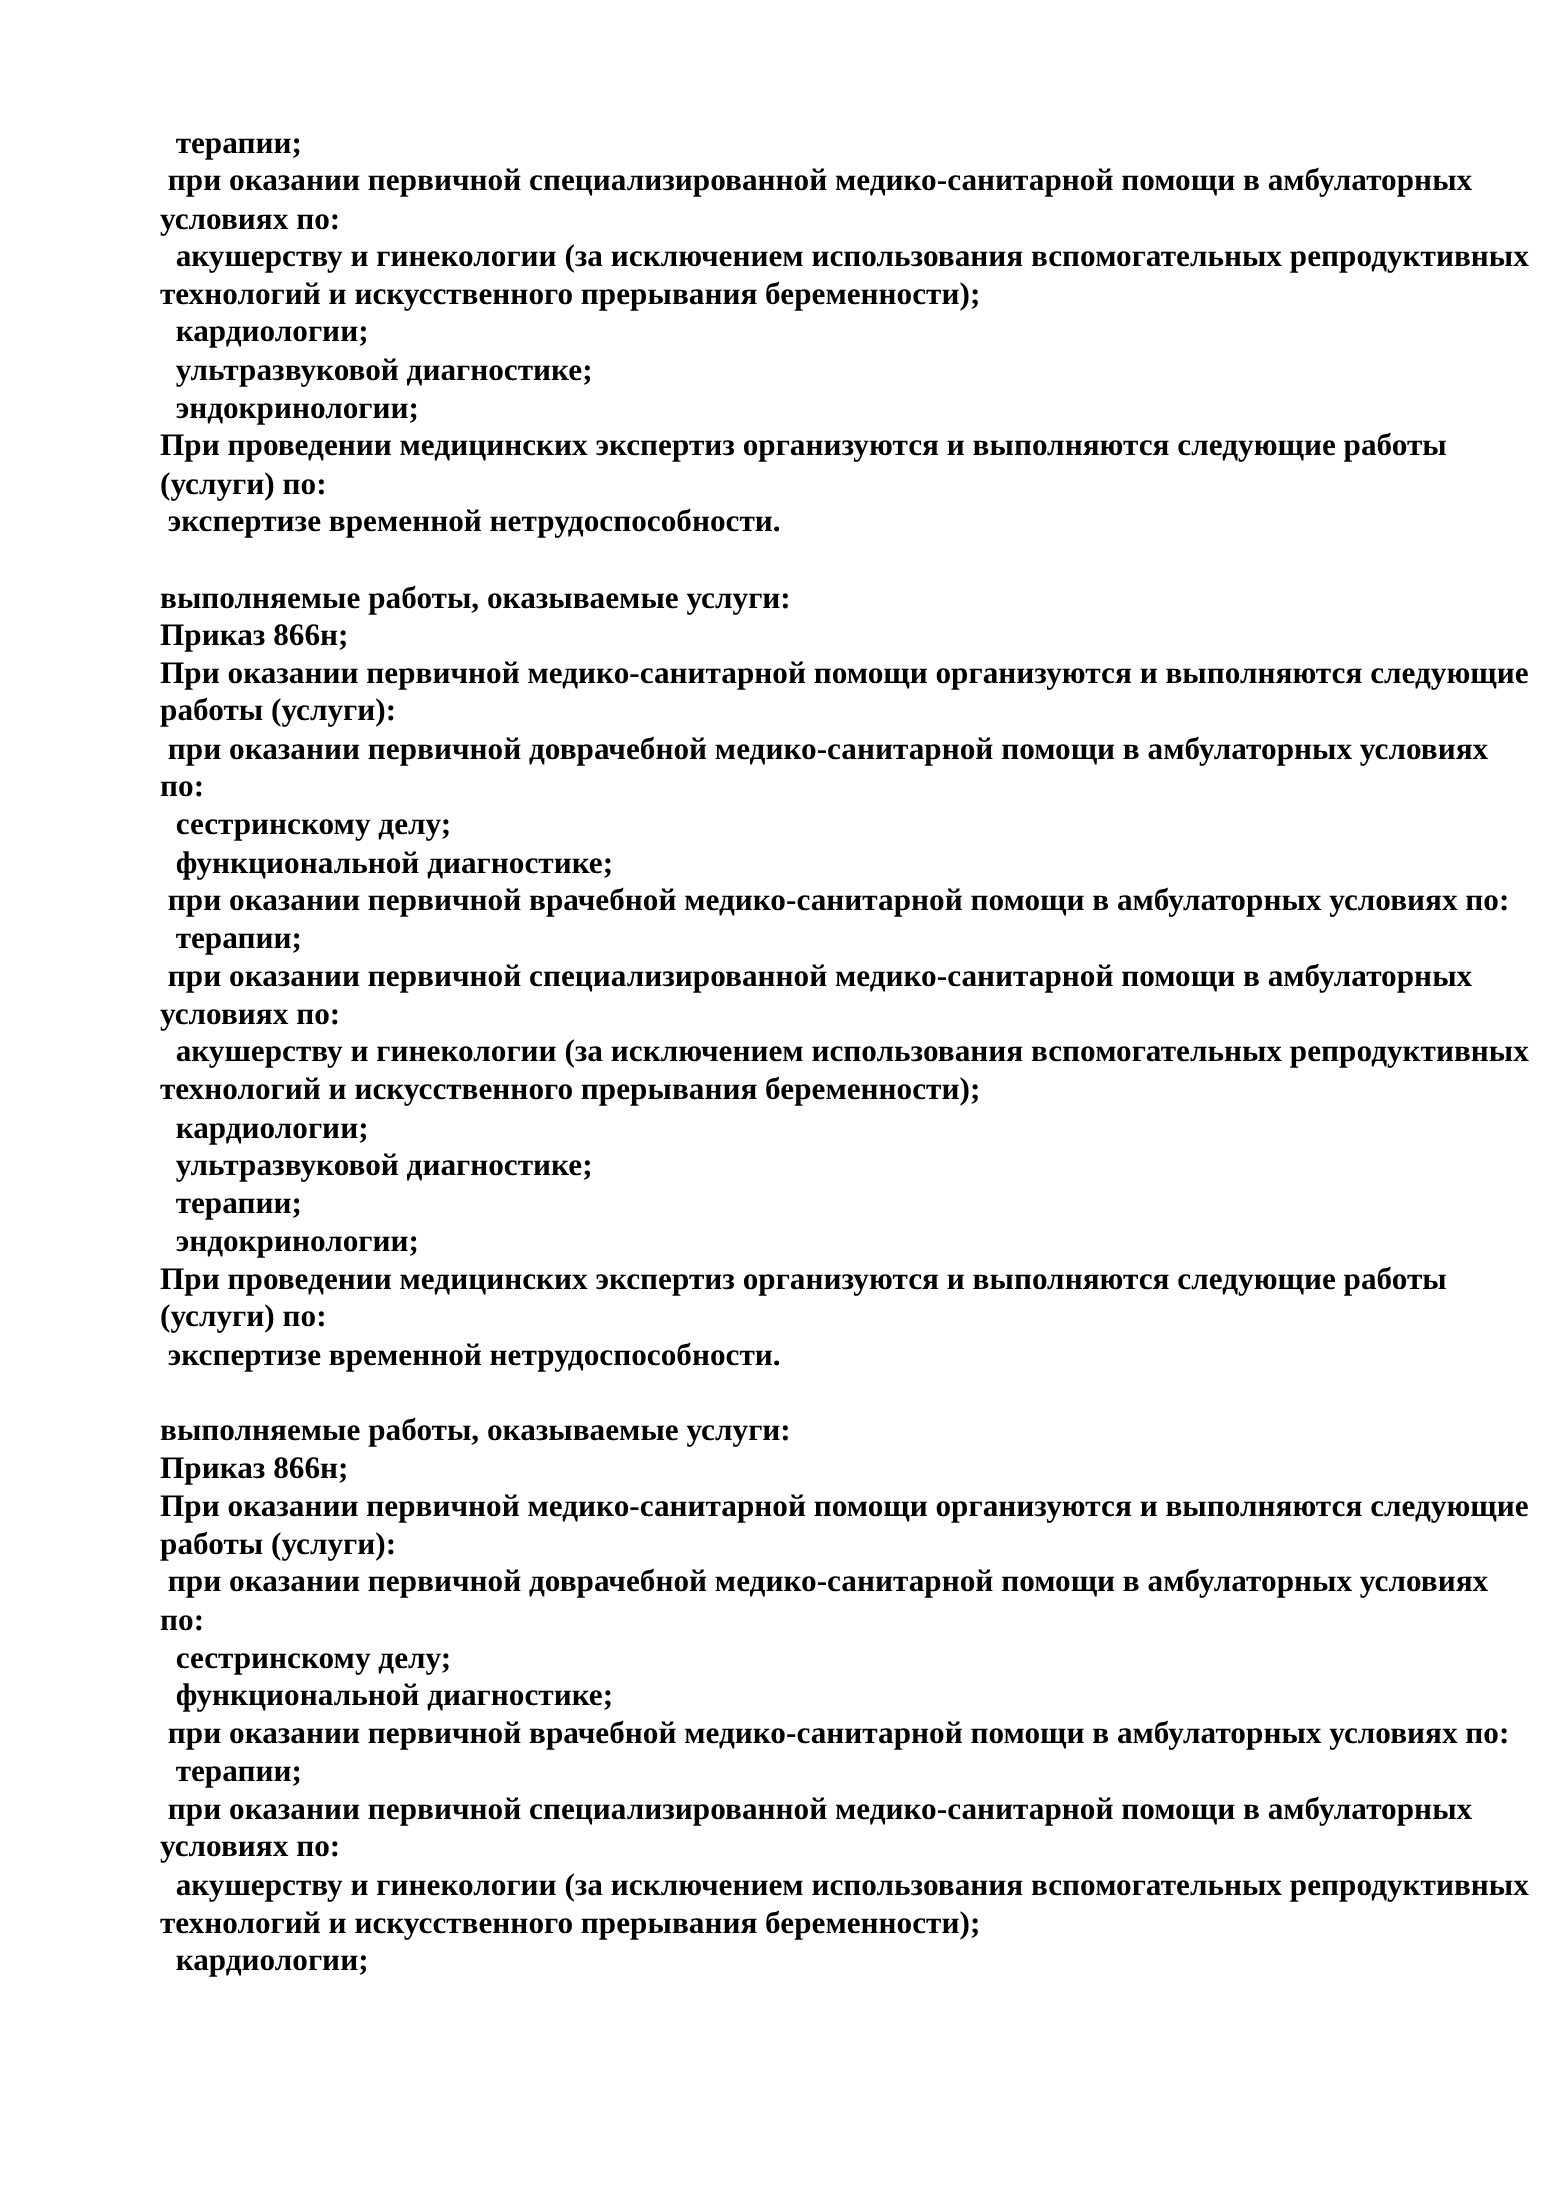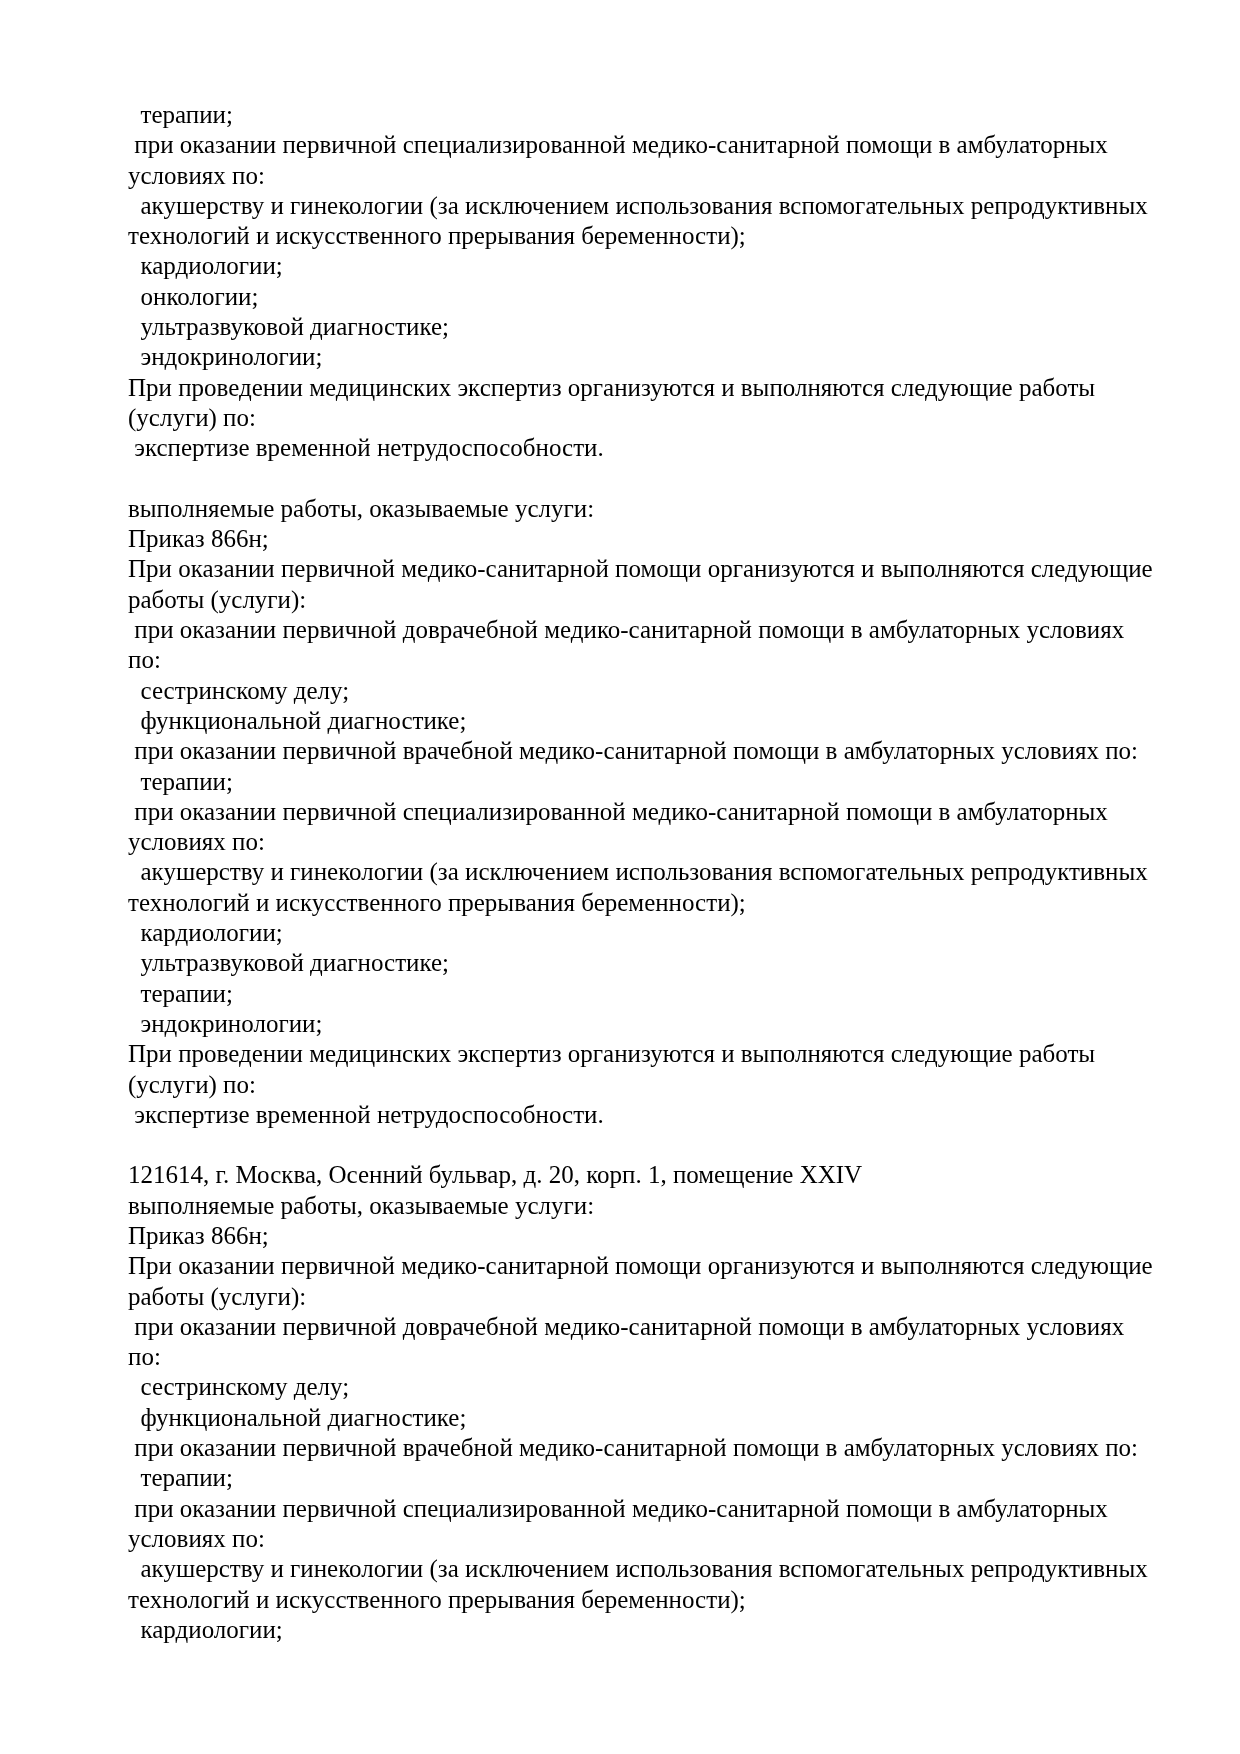--- a/index.html
+++ b/index.html
@@ -16,40 +16,39 @@
   }
   .doc {
     position: absolute;
     left: 128px;
     top: 100px;
     right: 40px;
     color: #000000;
     font-family: "Liberation Serif", "DejaVu Serif", serif;
     font-size: 25px;
     line-height: 30.3px;
-    font-weight: 400;
+    font-weight: 700;
     letter-spacing: 0;
   }
   .doc .line {
     white-space: pre;
     min-height: 30.3px;
   }
 </style>
 </head>
 <body>
 
 <div class="page">
   <div class="doc" style="color: rgb(0, 0, 0);">
       <div class="line">  терапии;</div>
       <div class="line"> при оказании первичной специализированной медико-санитарной помощи в амбулаторных</div>
       <div class="line">условиях по:</div>
       <div class="line">  акушерству и гинекологии (за исключением использования вспомогательных репродуктивных</div>
       <div class="line">технологий и искусственного прерывания беременности);</div>
       <div class="line">  кардиологии;</div>
-      <div class="line">  онкологии;</div>
       <div class="line">  ультразвуковой диагностике;</div>
       <div class="line">  эндокринологии;</div>
       <div class="line">При проведении медицинских экспертиз организуются и выполняются следующие работы</div>
       <div class="line">(услуги) по:</div>
       <div class="line"> экспертизе временной нетрудоспособности.</div>
       <div class="line"></div>
       <div class="line">выполняемые работы, оказываемые услуги:</div>
       <div class="line">Приказ 866н;</div>
       <div class="line">При оказании первичной медико-санитарной помощи организуются и выполняются следующие</div>
       <div class="line">работы (услуги):</div>
@@ -64,21 +63,20 @@
       <div class="line">  акушерству и гинекологии (за исключением использования вспомогательных репродуктивных</div>
       <div class="line">технологий и искусственного прерывания беременности);</div>
       <div class="line">  кардиологии;</div>
       <div class="line">  ультразвуковой диагностике;</div>
       <div class="line">  терапии;</div>
       <div class="line">  эндокринологии;</div>
       <div class="line">При проведении медицинских экспертиз организуются и выполняются следующие работы</div>
       <div class="line">(услуги) по:</div>
       <div class="line"> экспертизе временной нетрудоспособности.</div>
       <div class="line"></div>
-      <div class="line">121614, г. Москва, Осенний бульвар, д. 20, корп. 1, помещение XXIV</div>
       <div class="line">выполняемые работы, оказываемые услуги:</div>
       <div class="line">Приказ 866н;</div>
       <div class="line">При оказании первичной медико-санитарной помощи организуются и выполняются следующие</div>
       <div class="line">работы (услуги):</div>
       <div class="line"> при оказании первичной доврачебной медико-санитарной помощи в амбулаторных условиях</div>
       <div class="line">по:</div>
       <div class="line">  сестринскому делу;</div>
       <div class="line">  функциональной диагностике;</div>
       <div class="line"> при оказании первичной врачебной медико-санитарной помощи в амбулаторных условиях по:</div>
       <div class="line">  терапии;</div>

